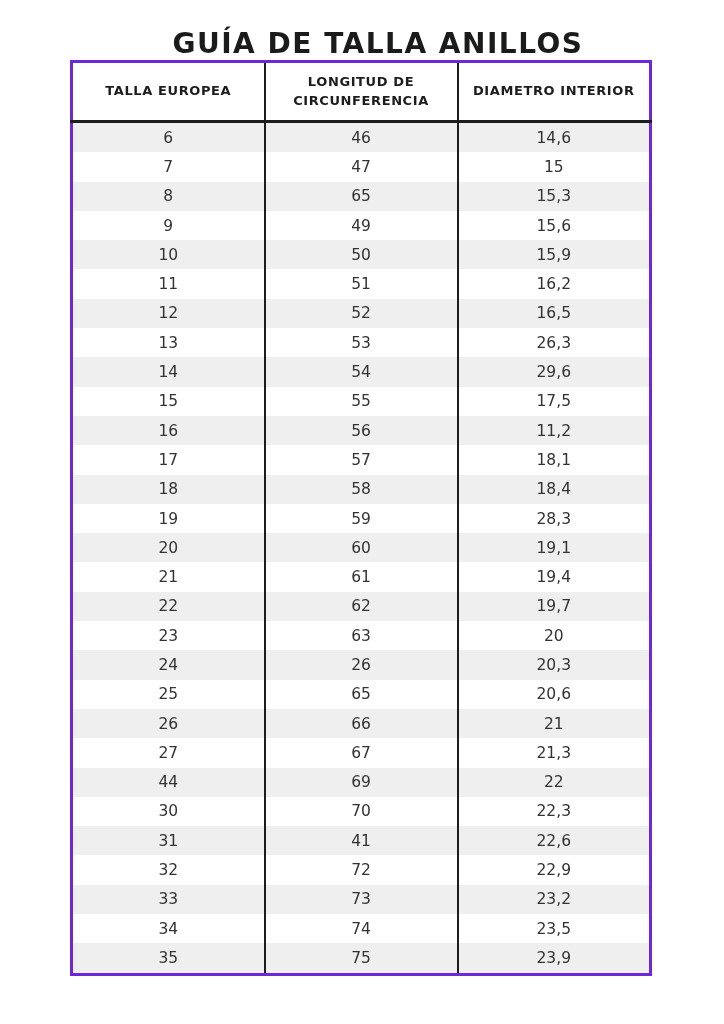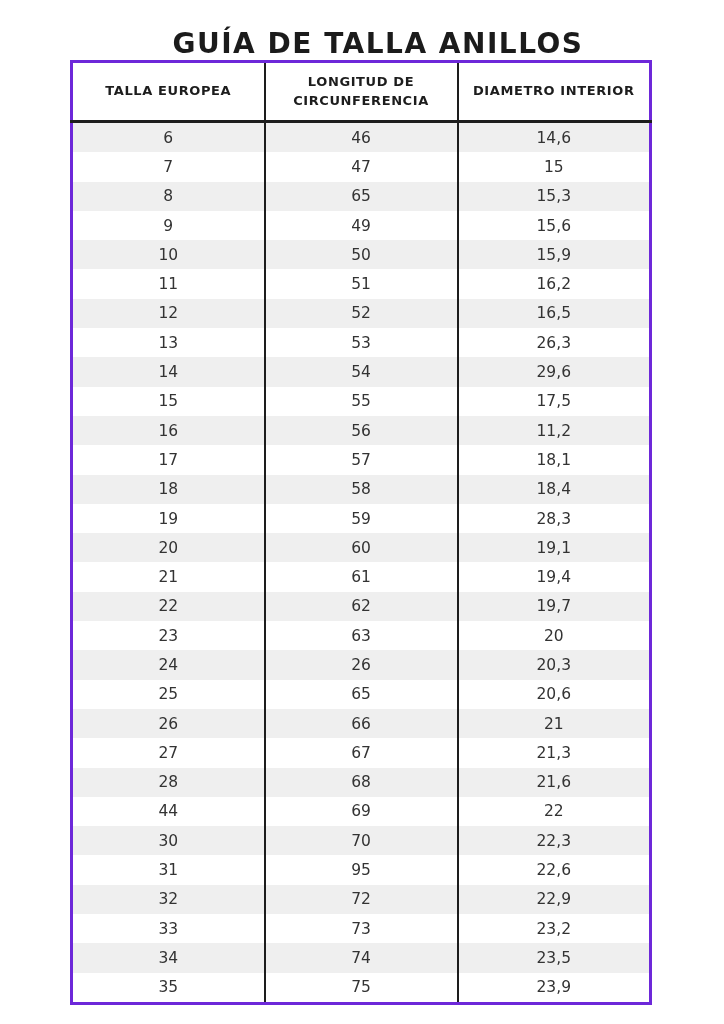--- a/index.html
+++ b/index.html
@@ -187,37 +187,32 @@
           <td>26</td>
           <td>66</td>
           <td>21</td>
         </tr>
         <tr>
           <td>27</td>
           <td>67</td>
           <td>21,3</td>
         </tr>
         <tr>
-          <td>28</td>
-          <td>68</td>
-          <td>21,6</td>
-        </tr>
-        <tr>
           <td>44</td>
           <td>69</td>
           <td>22</td>
         </tr>
         <tr>
           <td>30</td>
           <td>70</td>
           <td>22,3</td>
         </tr>
         <tr>
           <td>31</td>
-          <td>95</td>
+          <td>41</td>
           <td>22,6</td>
         </tr>
         <tr>
           <td>32</td>
           <td>72</td>
           <td>22,9</td>
         </tr>
         <tr>
           <td>33</td>
           <td>73</td>

